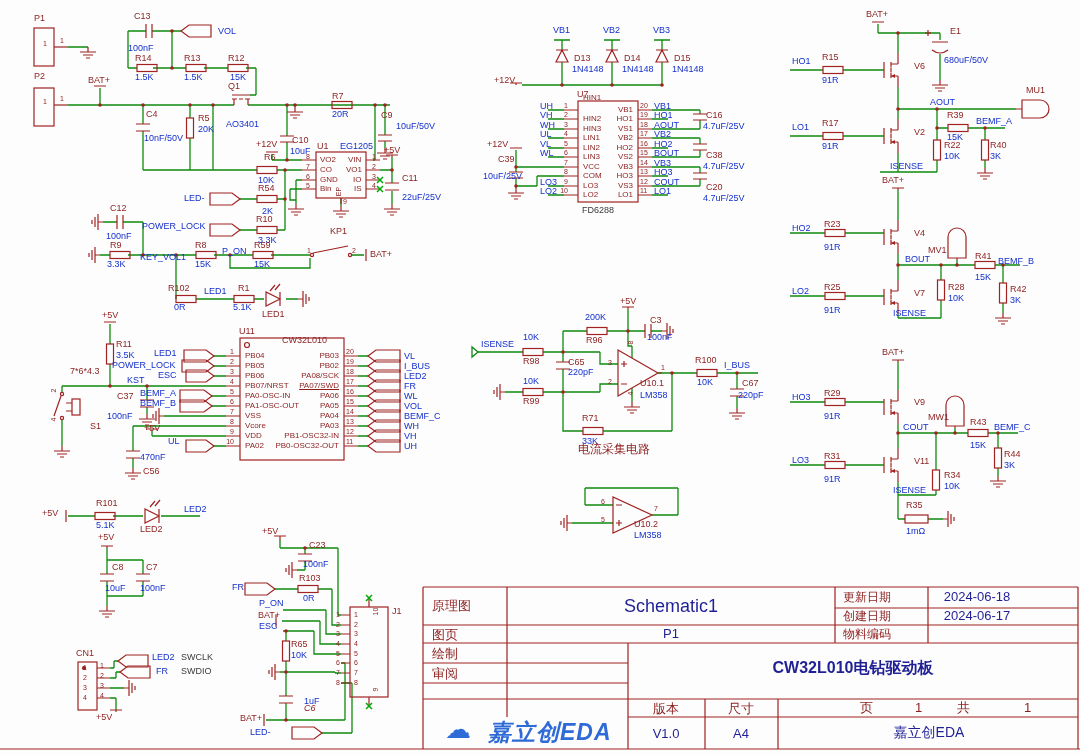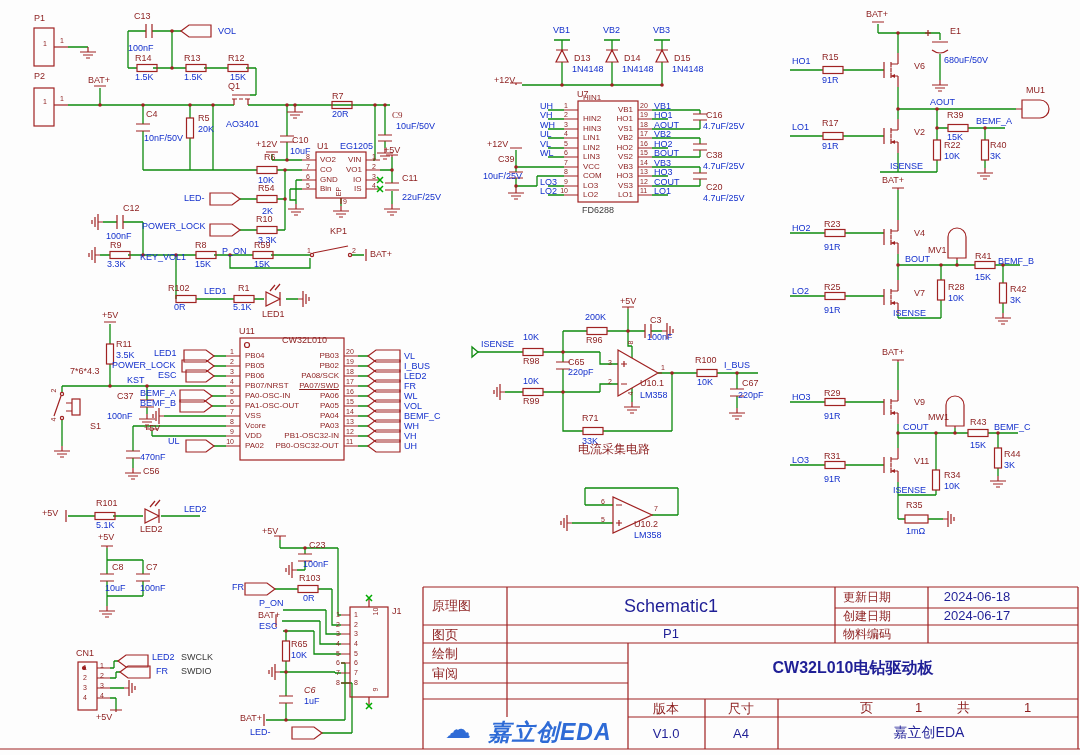--- a/index.html
+++ b/index.html
@@ -366,21 +366,21 @@
       <span class="lbl pin" style="left: 60px; top: 95px;">1</span>
       <span class="lbl p" style="left: 88px; top: 76px;">BAT+</span>
       <span class="lbl r" style="left: 228px; top: 82px;">Q1</span>
       <span class="lbl v" style="left: 226px; top: 120px;">AO3401</span>
       <span class="lbl r" style="left: 146px; top: 110px;">C4</span>
       <span class="lbl v" style="left: 144px; top: 134px;">10nF/50V</span>
       <span class="lbl r" style="left: 198px; top: 114px;">R5</span>
       <span class="lbl v" style="left: 198px; top: 125px;">20K</span>
       <span class="lbl r" style="left: 332px; top: 92px;">R7</span>
       <span class="lbl v" style="left: 332px; top: 110px;">20R</span>
-      <span class="lbl r" style="left: 392px; top: 111px; font-family: Liberation Serif, serif;">C9</span>
+      <span class="lbl r" style="left: 381px; top: 111px;">C9</span>
       <span class="lbl v" style="left: 396px; top: 122px;">10uF/50V</span>
       <span class="lbl p" style="left: 256px; top: 140px;">+12V</span>
       <span class="lbl r" style="left: 292px; top: 136px;">C10</span>
       <span class="lbl v" style="left: 290px; top: 147px;">10uF</span>
       <span class="lbl r" style="left: 317px; top: 142px;">U1</span>
       <span class="lbl v" style="left: 340px; top: 142px;">EG1205</span>
       <span class="lbl p" style="left: 384px; top: 146px;">+5V</span>
       <span class="lbl r" style="left: 402px; top: 174px;">C11</span>
       <span class="lbl v" style="left: 402px; top: 193px;">22uF/25V</span>
       <span class="lbl pn" style="left: 320px; top: 156px;">VO2</span>
@@ -402,21 +402,21 @@
       <span class="lbl pin" style="left: 372px; top: 182px;">4</span>
       <span class="lbl pin" style="left: 343px; top: 198px;">9</span>
       <span class="lbl r" style="left: 256px; top: 153px; margin-left: 8px;">R6</span>
       <span class="lbl v" style="left: 258px; top: 176px;">10K</span>
       <span class="lbl r" style="left: 258px; top: 184px;">R54</span>
       <span class="lbl v" style="left: 262px; top: 207px;">2K</span>
       <span class="lbl n" style="left: 184px; top: 194px;">LED-</span>
       <span class="lbl n" style="left: 142px; top: 222px;">POWER_LOCK</span>
       <span class="lbl r" style="left: 256px; top: 215px;">R10</span>
       <span class="lbl v" style="left: 258px; top: 236px;">3.3K</span>
-      <span class="lbl r" style="left: 110px; top: 204px; margin-left: 13px;">C12</span>
+      <span class="lbl r" style="left: 110px; top: 204px;">C12</span>
       <span class="lbl v" style="left: 106px; top: 232px;">100nF</span>
       <span class="lbl r" style="left: 110px; top: 241px;">R9</span>
       <span class="lbl v" style="left: 107px; top: 260px;">3.3K</span>
       <span class="lbl n" style="left: 140px; top: 253px;">KEY_VOL1</span>
       <span class="lbl r" style="left: 195px; top: 241px;">R8</span>
       <span class="lbl v" style="left: 195px; top: 260px;">15K</span>
       <span class="lbl n" style="left: 222px; top: 247px;">P_ON</span>
       <span class="lbl r" style="left: 254px; top: 241px;">R59</span>
       <span class="lbl v" style="left: 254px; top: 260px;">15K</span>
       <span class="lbl r" style="left: 330px; top: 227px;">KP1</span>
@@ -536,21 +536,21 @@
       <span class="lbl r" style="left: 309px; top: 541px;">C23</span>
       <span class="lbl v" style="left: 303px; top: 560px;">100nF</span>
       <span class="lbl n" style="left: 232px; top: 583px;">FR</span>
       <span class="lbl r" style="left: 299px; top: 574px;">R103</span>
       <span class="lbl v" style="left: 303px; top: 594px;">0R</span>
       <span class="lbl n" style="left: 259px; top: 599px;">P_ON</span>
       <span class="lbl p" style="left: 258px; top: 611px;">BAT+</span>
       <span class="lbl n" style="left: 259px; top: 622px;">ESC</span>
       <span class="lbl r" style="left: 291px; top: 640px;">R65</span>
       <span class="lbl v" style="left: 291px; top: 651px;">10K</span>
-      <span class="lbl r" style="left: 304px; top: 686px; font-style: italic;">C6</span>
+      <span class="lbl r" style="left: 304px; top: 704px; font-style: italic;">C6</span>
       <span class="lbl v" style="left: 304px; top: 697px;">1uF</span>
       <span class="lbl p" style="left: 240px; top: 714px;">BAT+</span>
       <span class="lbl n" style="left: 250px; top: 728px;">LED-</span>
       <span class="lbl r" style="left: 392px; top: 607px;">J1</span>
       <span class="lbl pin ar" style="left: 340px; top: 611px;">1</span>
       <span class="lbl pin ar" style="left: 340px; top: 621px;">2</span>
       <span class="lbl pin ar" style="left: 340px; top: 630px;">3</span>
       <span class="lbl pin ar" style="left: 340px; top: 640px;">4</span>
       <span class="lbl pin ar" style="left: 340px; top: 650px;">5</span>
       <span class="lbl pin ar" style="left: 340px; top: 659px;">6</span>

